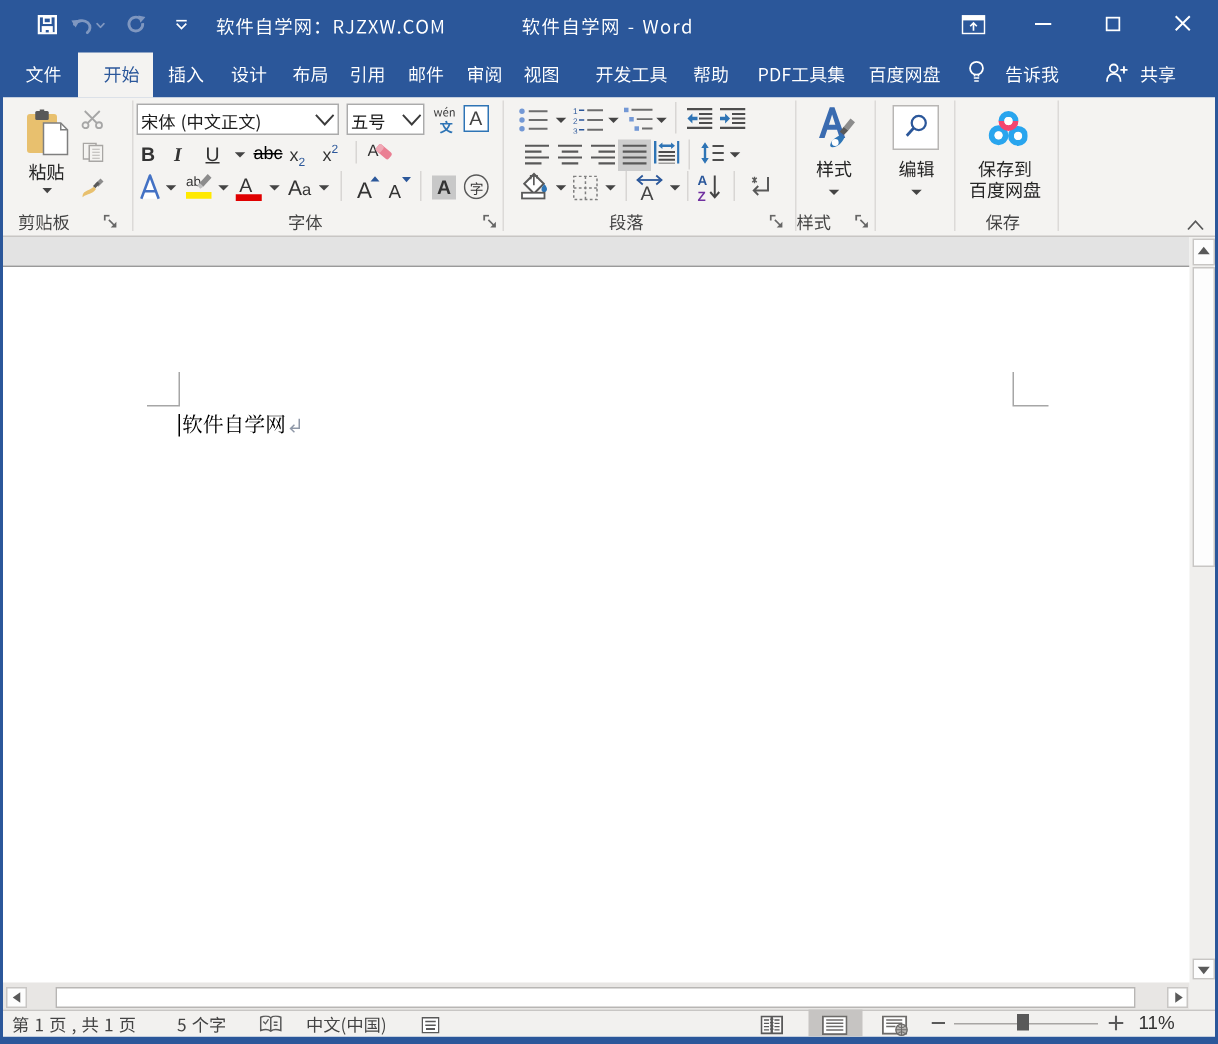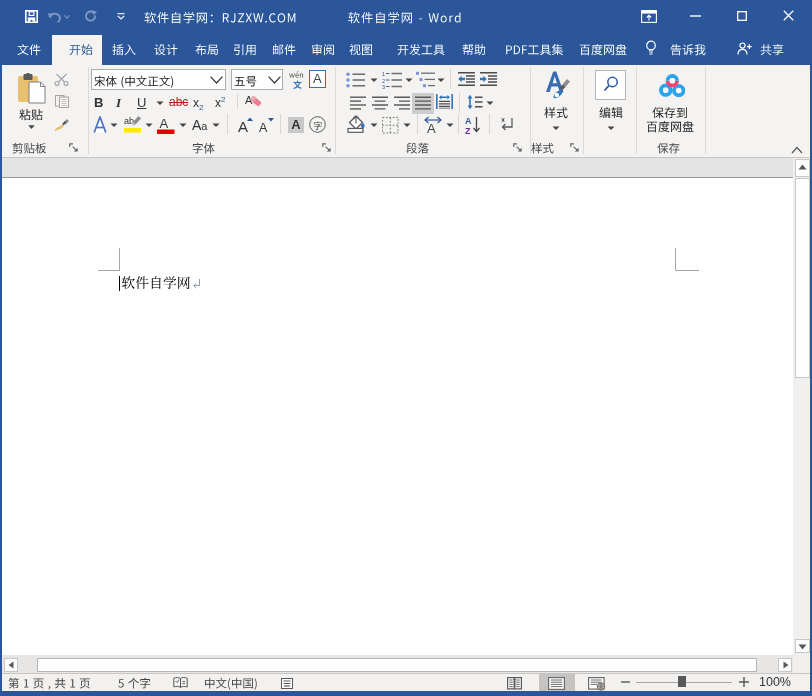--- a/index.html
+++ b/index.html
@@ -263,21 +263,21 @@
     </div>
 <div style="position:absolute;left:137px;top:95px;">
       <div style="font:13px 'Liberation Sans';color:#333;text-decoration:underline">U</div>
     </div>
 <div style="position:absolute;left:156px;top:101px;">
       <svg width="8" height="5" viewBox="0 0 8 5" style="display:block">
         <path d="M0.5 0.5 L4 4 L7.5 0.5" fill="#444"></path>
       </svg>
     </div>
 <div style="position:absolute;left:169px;top:95px;">
-      <div style="font:12px 'Liberation Sans';color:#b91c1c;text-decoration:line-through">abc</div>
+      <div style="font:12px 'Liberation Sans';color:#000000;text-decoration:line-through">abc</div>
     </div>
 <div style="position:absolute;left:193px;top:96px;">
       <div style="font:12px 'Liberation Sans';color:#333">x<sub style="font-size:8px;color:#2b579a">2</sub></div>
     </div>
 <div style="position:absolute;left:215px;top:95px;">
       <div style="font:12px 'Liberation Sans';color:#333">x<sup style="font-size:8px;color:#2b579a">2</sup></div>
     </div>
 <div style="position:absolute;left:237px;top:94px;width:1px;height:15px;background:#d8d6d4"></div>
 <div style="position:absolute;left:245px;top:94px;">
       <svg width="18" height="16" viewBox="0 0 18 16" style="display:block">
@@ -727,14 +727,14 @@
       </svg>
     </div>
 <div style="position:absolute;left:636px;top:681.5px;width:96px;height:1px;background:#a8a6a4"></div>
 <div style="position:absolute;left:678px;top:676px;width:8px;height:11px;background:#595959"></div>
 <div style="position:absolute;left:739px;top:677px;">
       <svg width="10" height="10" viewBox="0 0 10 10" style="display:block">
         <path d="M5 0 V10 M0 5 H10" stroke="#595959" stroke-width="1.4"></path>
       </svg>
     </div>
 <div style="position:absolute;left:759px;top:675px;">
-      <div style="font:12.5px 'Liberation Sans';color:#333">100%</div>
+      <div style="font:12.5px 'Liberation Sans';color:#333">11%</div>
     </div>
 </div>
 </body></html>

